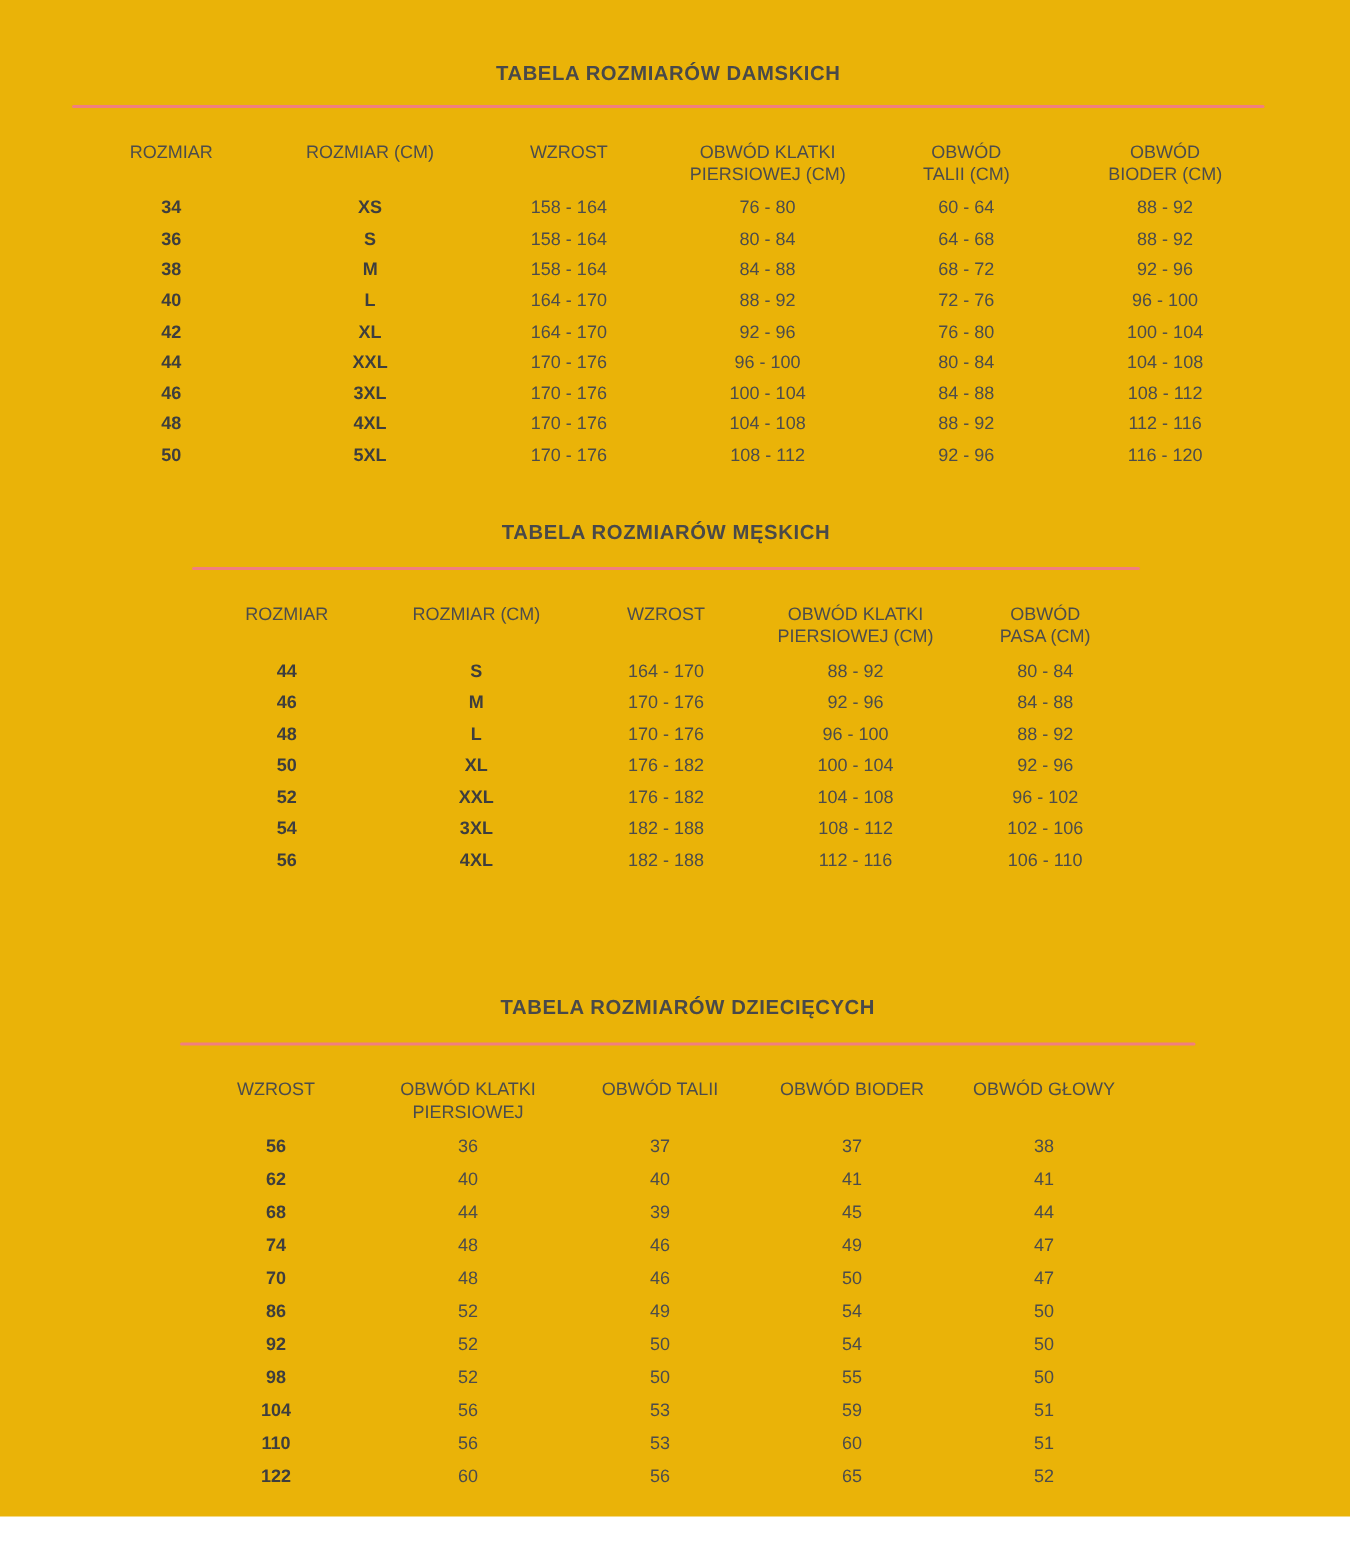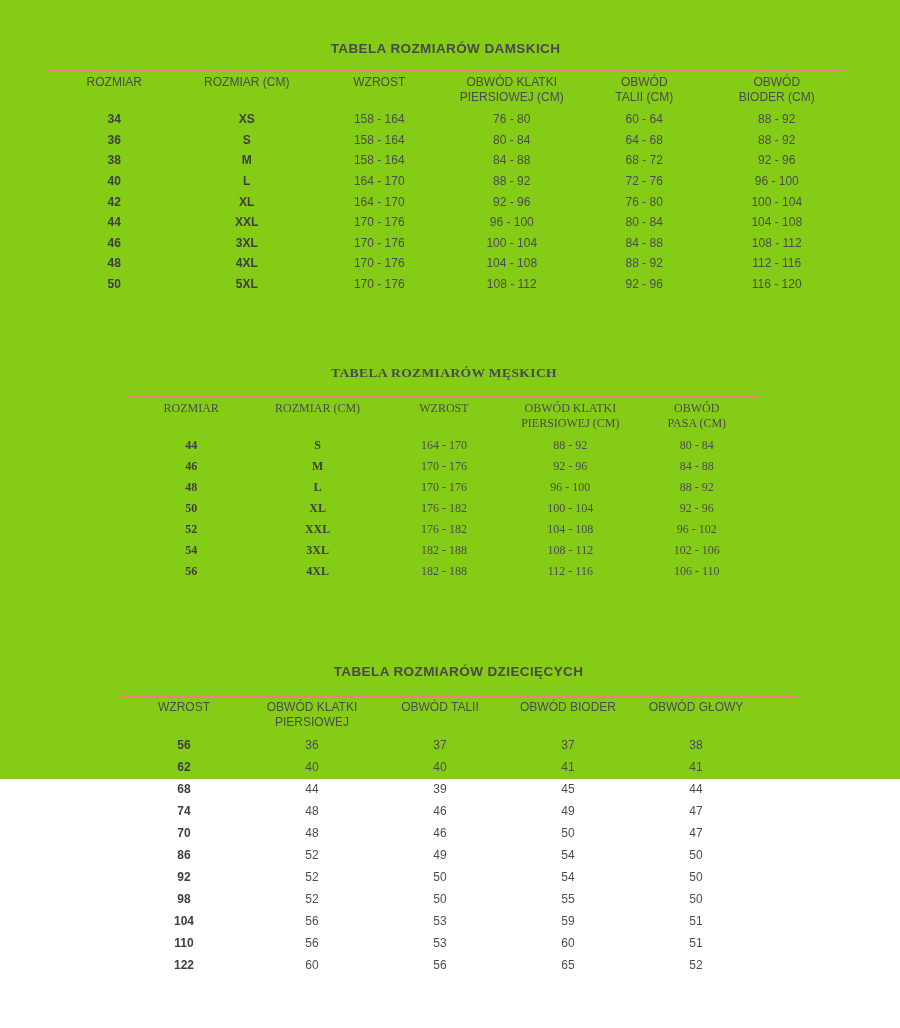--- a/index.html
+++ b/index.html
@@ -3,42 +3,42 @@
 <meta charset="utf-8">
 <style>
   * { margin: 0; padding: 0; box-sizing: border-box; }
   html, body { background: #ffffff; }
   body {
     width: 900px; height: 1028px;
     font-family: "Liberation Sans", "DejaVu Sans", sans-serif;
     color: #474747;
     overflow: hidden;
   }
-  .sheet { position: relative; width: 900px; height: 779px; background: #84cc16; }
+  .sheet { position: relative; width: 900px; height: 1011px; background: #eab308; }
 
   .size-section { position: absolute; }
   .size-section h2 {
     font-size: 13.5px;
     font-weight: bold;
     letter-spacing: 0.4px;
     text-align: center;
     color: #494949;
     height: 17px;
     line-height: 17px;
   }
   .rule {
     height: 2px;
     margin-top: 13px;
     background: #f17f7f;
     border-radius: 1px;
   }
   table {
     table-layout: fixed;
     border-collapse: collapse;
-    margin-top: 0;
+    margin-top: 19px;
   }
   th {
     font-weight: normal;
     font-size: 12px;
     line-height: 15px;
     color: #4c4c4c;
     text-align: center;
     vertical-align: top;
     white-space: pre-line;
     padding: 3px 2px 4px 2px;
@@ -51,21 +51,21 @@
     padding: 0 2px;
   }
   td.b { font-weight: bold; color: #3e3e3e; }
 
   
   #sec-women { top: 40px; left: 48px; width: 795px; }
   #sec-women table { width: 795px; }
   #sec-women td { height: 20.6px; }
 
   
-  #sec-men { top: 364px; left: 128px; width: 632px; font-family: Liberation Serif, serif; }
+  #sec-men { top: 346px; left: 128px; width: 632px; }
   #sec-men .rule { margin-top: 15px; }
   #sec-men table { width: 632px; }
   #sec-men td { height: 21px; }
 
   
   #sec-children { top: 663px; left: 120px; width: 677px; }
   #sec-children .rule { margin-top: 15px; }
   #sec-children table { width: 640px; }
   #sec-children td { height: 22px; }
 </style>

